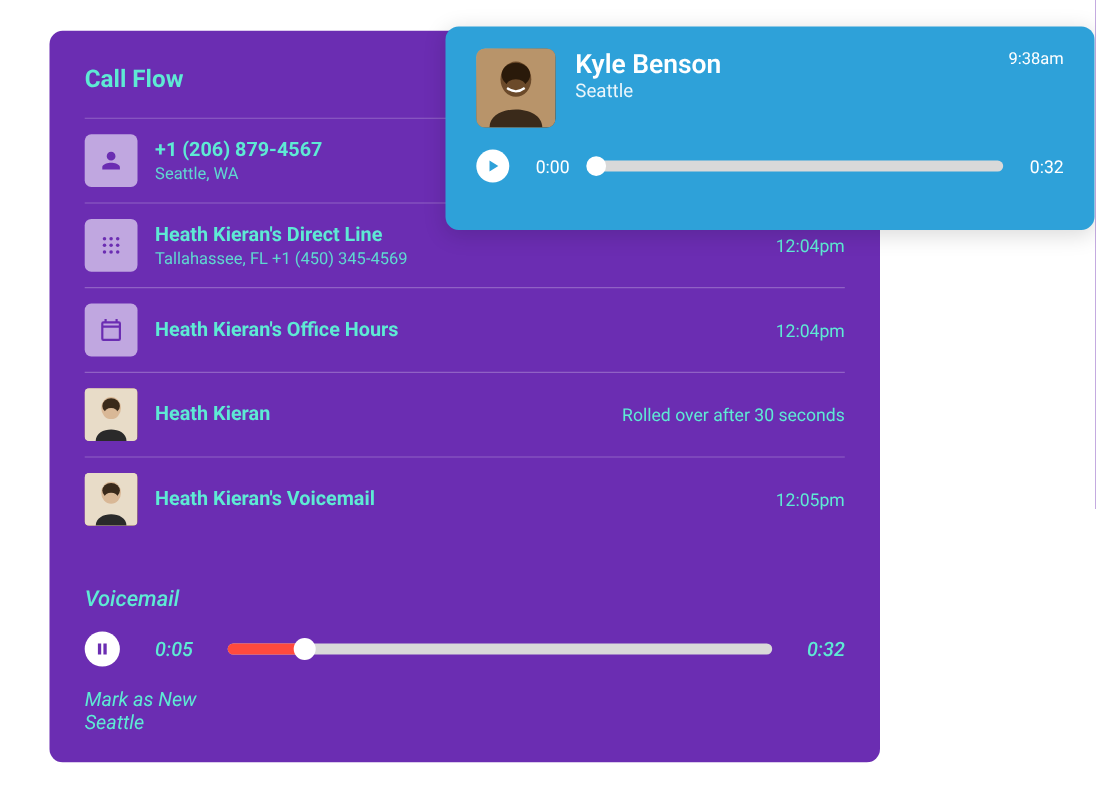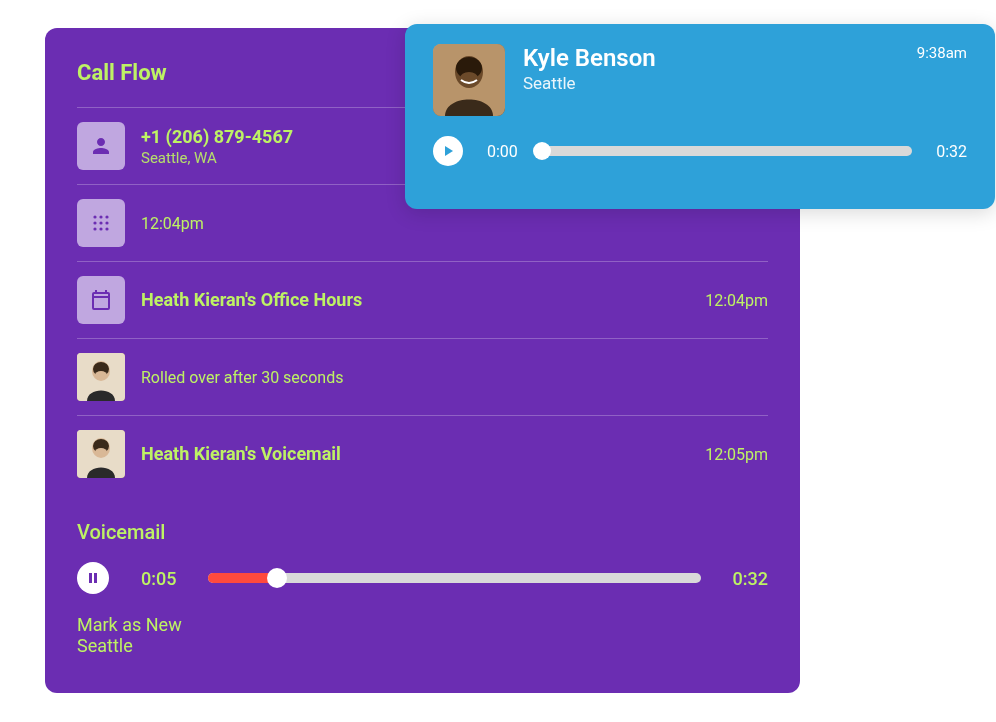--- a/index.html
+++ b/index.html
@@ -7,21 +7,21 @@
     
     .purple-panel {
       background: #6b2db2;
       width: 755px;
       height: 665px;
       border-radius: 12px;
       position: absolute;
       left: 45px;
       top: 28px;
       padding: 32px;
-      color: #bef264;
+      color: #5eead4;
     }
     
     .panel-title { font-size: 22px; font-weight: 700; margin-bottom: 22px; }
     
     .call-row {
       display: flex;
       align-items: center;
       padding: 14px 0;
       border-top: 1px solid rgba(255,255,255,0.25);
       gap: 16px;
@@ -42,21 +42,21 @@
       background: linear-gradient(135deg, #e8d5b5 0%, #c9a576 50%, #8b6b47 100%);
       position: relative;
     }
     .row-avatar svg { width: 100%; height: 100%; }
     
     .row-content { flex: 1; }
     .row-title { font-size: 18px; font-weight: 700; line-height: 1.3; }
     .row-sub { font-size: 15px; font-weight: 400; opacity: 0.9; }
     .row-time { font-size: 16px; font-weight: 400; }
     
-    .voicemail-section { margin-top: 28px; }
+    .voicemail-section { margin-top: 40px; font-style: italic; }
     .vm-title { font-size: 20px; font-weight: 500; margin-bottom: 18px; }
     
     .vm-player { display: flex; align-items: center; gap: 32px; margin-bottom: 20px; }
     .vm-play-btn {
       width: 32px; height: 32px; border-radius: 50%;
       background: #fff; display: flex; align-items: center; justify-content: center;
       cursor: pointer;
     }
     .vm-play-btn svg { fill: #6b2db2; }
     .vm-time { font-size: 18px; font-weight: 500; }
@@ -128,20 +128,24 @@
           <circle cx="12" cy="6" r="1.6"></circle>
           <circle cx="18" cy="6" r="1.6"></circle>
           <circle cx="6" cy="12" r="1.6"></circle>
           <circle cx="12" cy="12" r="1.6"></circle>
           <circle cx="18" cy="12" r="1.6"></circle>
           <circle cx="6" cy="18" r="1.6"></circle>
           <circle cx="12" cy="18" r="1.6"></circle>
           <circle cx="18" cy="18" r="1.6"></circle>
         </svg>
     </div>
+    <div class="row-content">
+      <div class="row-title">Heath Kieran's Direct Line</div>
+      <div class="row-sub">Tallahassee, FL  +1 (450) 345-4569</div>
+    </div>
     <div class="row-time">12:04pm</div>
   </div>
 
   <div class="call-row">
     <div class="row-icon">
       <svg viewBox="0 0 24 24">
           <path d="M19 4h-1V2h-2v2H8V2H6v2H5a2 2 0 00-2 2v14a2 2 0 002 2h14a2 2 0 002-2V6a2 2 0 00-2-2zm0 16H5V10h14v10zM5 8V6h14v2H5z"></path>
         </svg>
     </div>
     <div class="row-content">
@@ -152,20 +156,23 @@
 
   <div class="call-row">
     <div class="row-avatar">
       <svg viewBox="0 0 48 48">
           <rect width="48" height="48" fill="#e8dcc8"></rect>
           <ellipse cx="24" cy="18" rx="9" ry="10" fill="#d9b896"></ellipse>
           <path d="M10 48 C10 34 38 34 38 48 Z" fill="#2a2a2a"></path>
           <ellipse cx="24" cy="16" rx="8" ry="7" fill="#3a2a1a"></ellipse>
           <ellipse cx="24" cy="22" rx="6" ry="4" fill="#d9b896"></ellipse>
         </svg>
+    </div>
+    <div class="row-content">
+      <div class="row-title">Heath Kieran</div>
     </div>
     <div class="row-time">Rolled over after 30 seconds</div>
   </div>
 
   <div class="call-row">
     <div class="row-avatar">
       <svg viewBox="0 0 48 48">
           <rect width="48" height="48" fill="#e8dcc8"></rect>
           <ellipse cx="24" cy="18" rx="9" ry="10" fill="#d9b896"></ellipse>
           <path d="M10 48 C10 34 38 34 38 48 Z" fill="#2a2a2a"></path>

